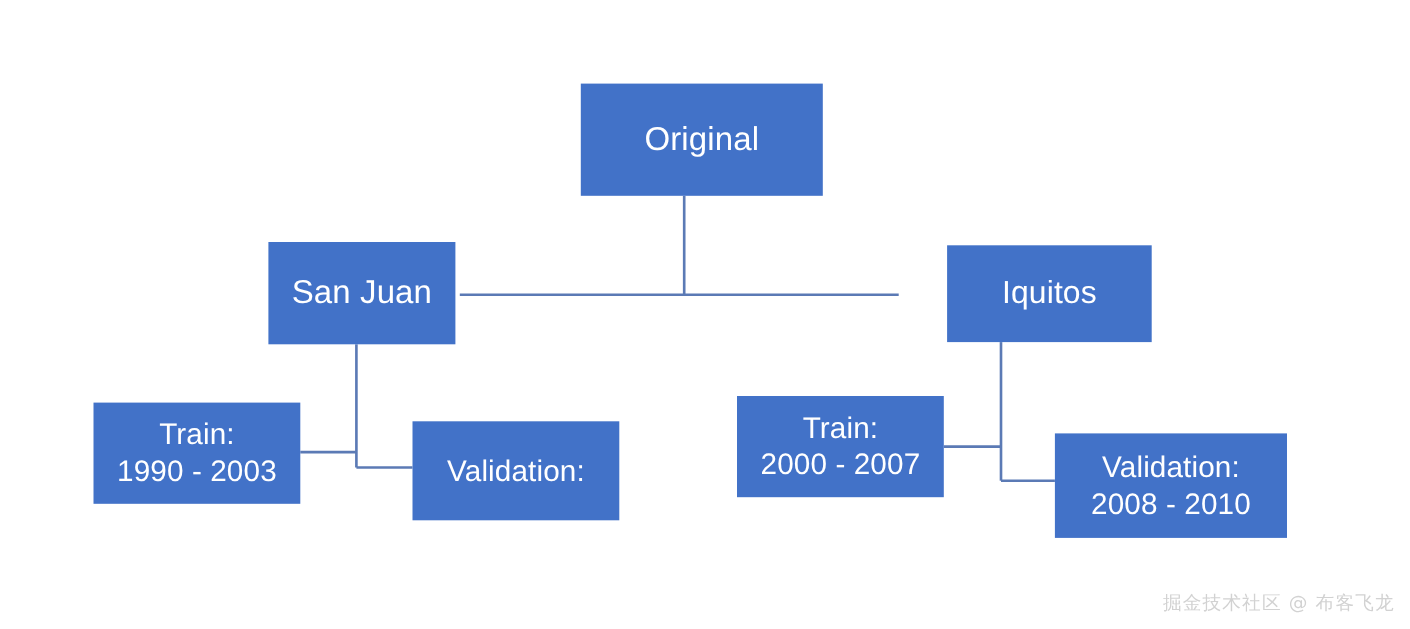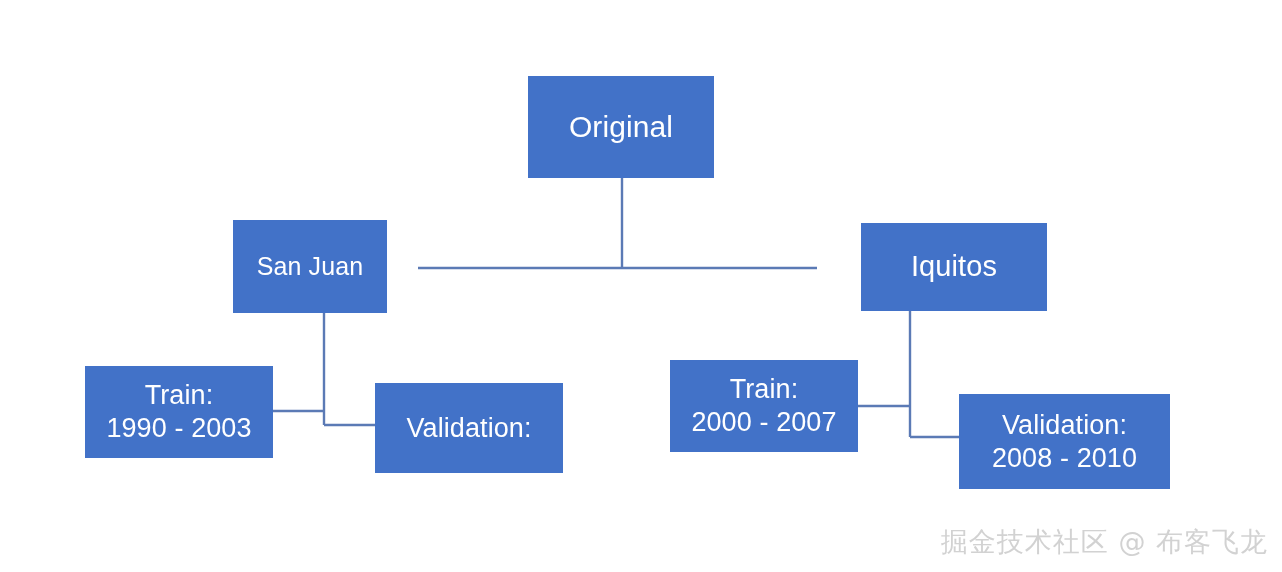--- a/index.html
+++ b/index.html
@@ -42,30 +42,30 @@
     letter-spacing: 0.1px;
     box-sizing: border-box;
   }
   .node .line {
     display: block;
     white-space: pre;
   }
   .node-root {
     left: 528px;
     top: 76px;
-    width: 186px;
+    width: 220px;
     height: 102px;
     font-size: 30px;
   }
   .node-sanjuan {
-    left: 233px;
+    left: 244px;
     top: 220px;
-    width: 154px;
+    width: 170px;
     height: 93px;
-    font-size: 25px;
+    font-size: 30px;
   }
   .node-iquitos {
     left: 817px;
     top: 223px;
     width: 186px;
     height: 88px;
     font-size: 29px;
     margin-left: 44px;
   }
   .node-sj-train {
@@ -93,21 +93,21 @@
     left: 959px;
     top: 394px;
     width: 211px;
     height: 95px;
     font-size: 27px;
   }
   .watermark {
     position: absolute;
     right: 14px;
     bottom: 12px;
-    font-size: 27px;
+    font-size: 17px;
     color: #d2d2d2;
     letter-spacing: 1px;
     white-space: nowrap;
     font-family: "DejaVu Sans", sans-serif;
   }
 </style>
 </head>
 <body>
 
 <div id="diagram-canvas">

